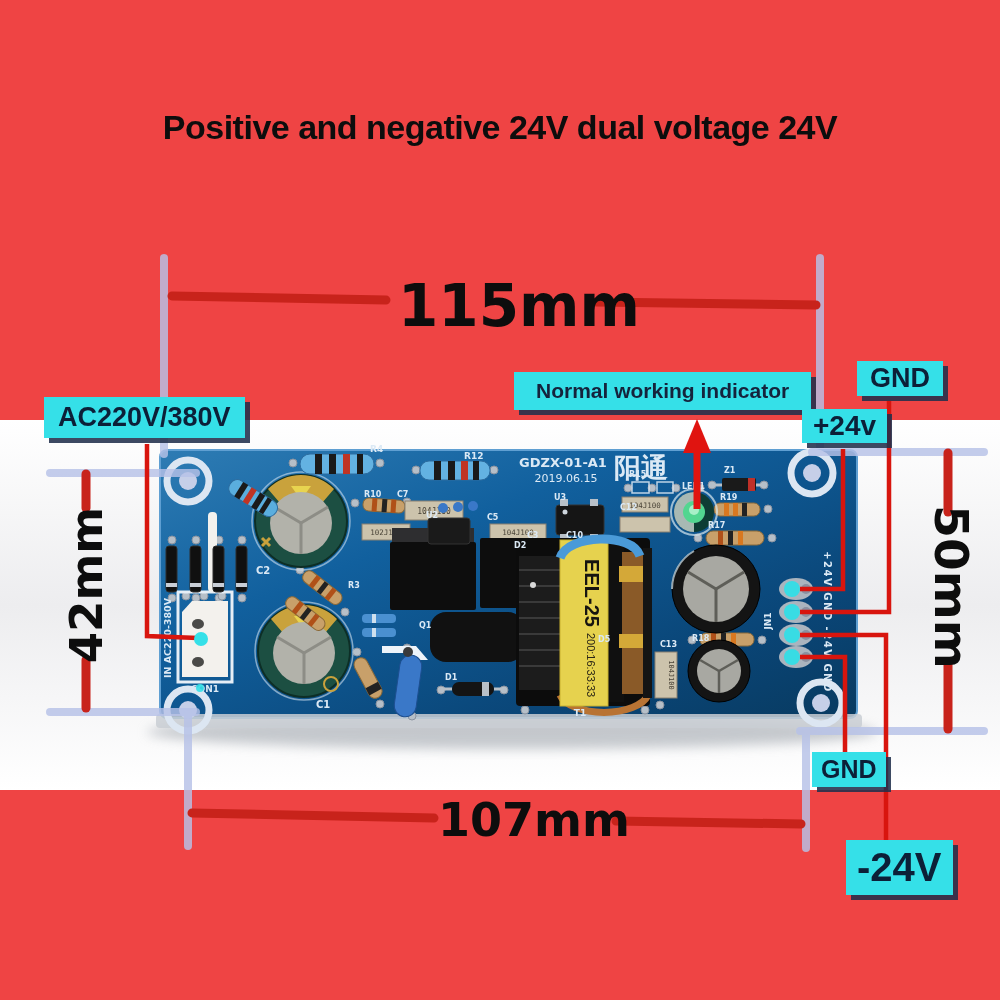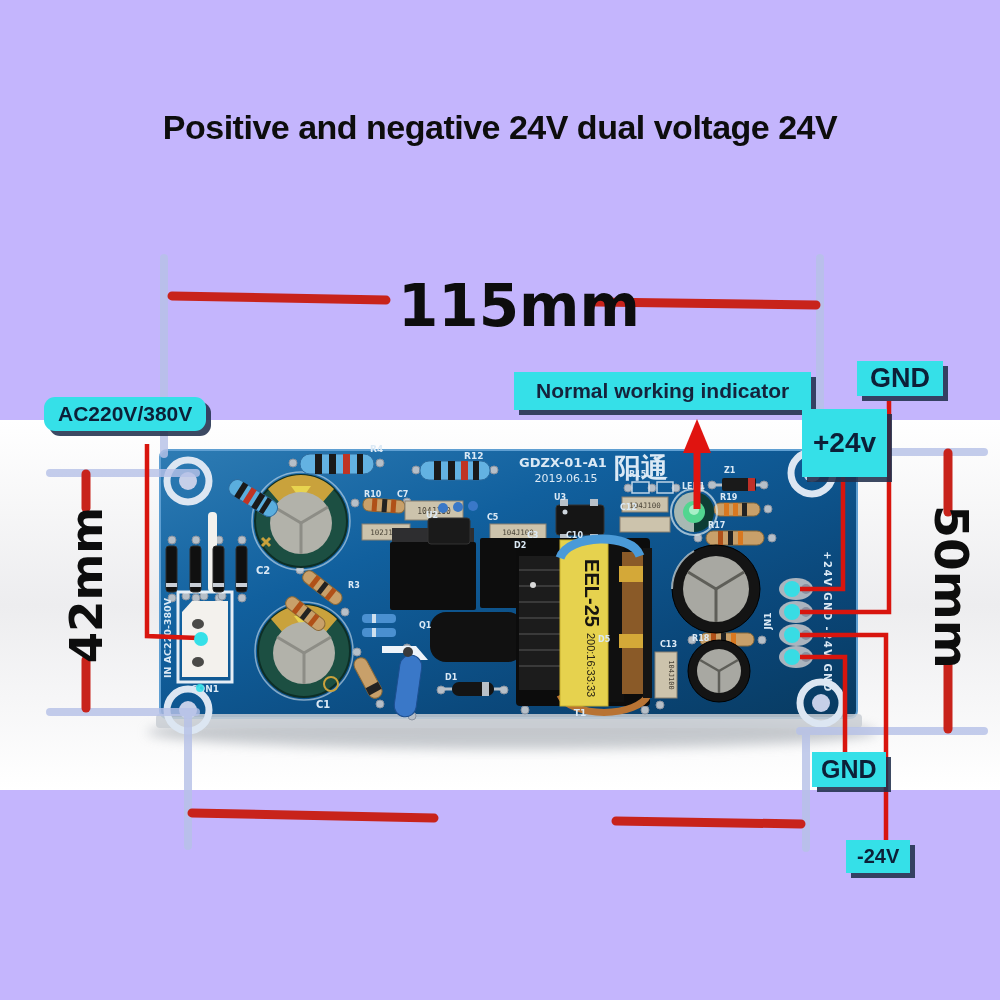--- a/index.html
+++ b/index.html
@@ -1,16 +1,16 @@
 <!DOCTYPE html>
 <html><head>
 <meta charset="utf-8">
 <style>
   html,body{margin:0;padding:0;background:#fff;}
-  .canvas{position:relative;width:1000px;height:1000px;background:#c4b5fd;overflow:hidden;
+  .canvas{position:relative;width:1000px;height:1000px;background:#ef4444;overflow:hidden;
           font-family:"Liberation Sans",sans-serif;}
   .page-title{position:absolute;left:0;top:108px;width:1000px;text-align:center;margin:0;
               font-size:34px;font-weight:800;letter-spacing:-0.5px;color:#0d0d0d;
               font-family:"Liberation Sans",sans-serif;}
   svg{position:absolute;left:0;top:0;}
   .cyan-label{position:absolute;background:#35e0e8;color:#0c2038;font-weight:bold;
               box-shadow:5px 5px 0 rgba(33,48,76,.88);white-space:nowrap;z-index:5;}
   .serif{font-family:Liberation Sans, sans-serif;}
   .sans{font-family:"Liberation Sans",sans-serif;}
   .dim{position:absolute;color:#0d0d0d;font-weight:800;font-family:"DejaVu Sans",sans-serif;
@@ -447,24 +447,25 @@
     </g>
     <circle cx="201" cy="639" r="7" fill="#35e0e8"></circle>
     <circle cx="200" cy="688" r="4" fill="#35e0e8" opacity="0.9"></circle>
 
     <g>
       <line x1="697" y1="449" x2="697" y2="509" stroke="#e01410" stroke-width="7"></line>
       <polygon points="697,419 683,453 711,453" fill="#e01410"></polygon>
     </g>
   </svg>
 
-  <div class="cyan-label serif" style="left: 44px; top: 397px; font-size: 21px; padding: 5px 14px; background: rgb(53, 224, 232); border-radius: 11px;">AC220V/380V</div>
+  <div class="cyan-label serif" style="left: 44px; top: 397px; font-size: 27px; padding: 5px 14px; background: rgb(53, 224, 232);">AC220V/380V</div>
   <div class="cyan-label sans" style="left: 514px; top: 372px; font-size: 21px; padding: 7px 22px; color: rgb(21, 35, 60); background: rgb(53, 224, 232);">Normal working indicator</div>
   <div class="cyan-label serif" style="left: 857px; top: 361px; font-size: 27px; padding: 2px 13px; background: rgb(53, 224, 232);">GND</div>
-  <div class="cyan-label serif" style="left: 802px; top: 409px; font-size: 28px; padding: 18px 11px; background: rgb(53, 224, 232);">+24v</div>
+  <div class="cyan-label serif" style="left: 802px; top: 409px; font-size: 28px; padding: 1px 11px; background: rgb(53, 224, 232);">+24v</div>
   <div class="cyan-label serif" style="left: 812px; top: 752px; font-size: 25px; padding: 3px 9px; background: rgb(53, 224, 232);">GND</div>
-  <div class="cyan-label serif" style="left: 846px; top: 840px; font-size: 20px; padding: 5px 11px; background: rgb(53, 224, 232);">-24V</div>
+  <div class="cyan-label serif" style="left: 846px; top: 840px; font-size: 40px; padding: 5px 11px; background: rgb(53, 224, 232);">-24V</div>
 
   <div class="dim" style="left:398px;top:272px;width:192px;font-size:58px;">115mm</div>
   <div class="dim rot-ccw" style="left:86px;top:585px;font-size:45px;">42mm</div>
   <div class="dim rot-cw" style="left:951px;top:587px;font-size:47px;">50mm</div>
+  <div class="dim" style="left:438px;top:793px;width:172px;font-size:46px;">107mm</div>
 
 </div>
 
 </body></html>

